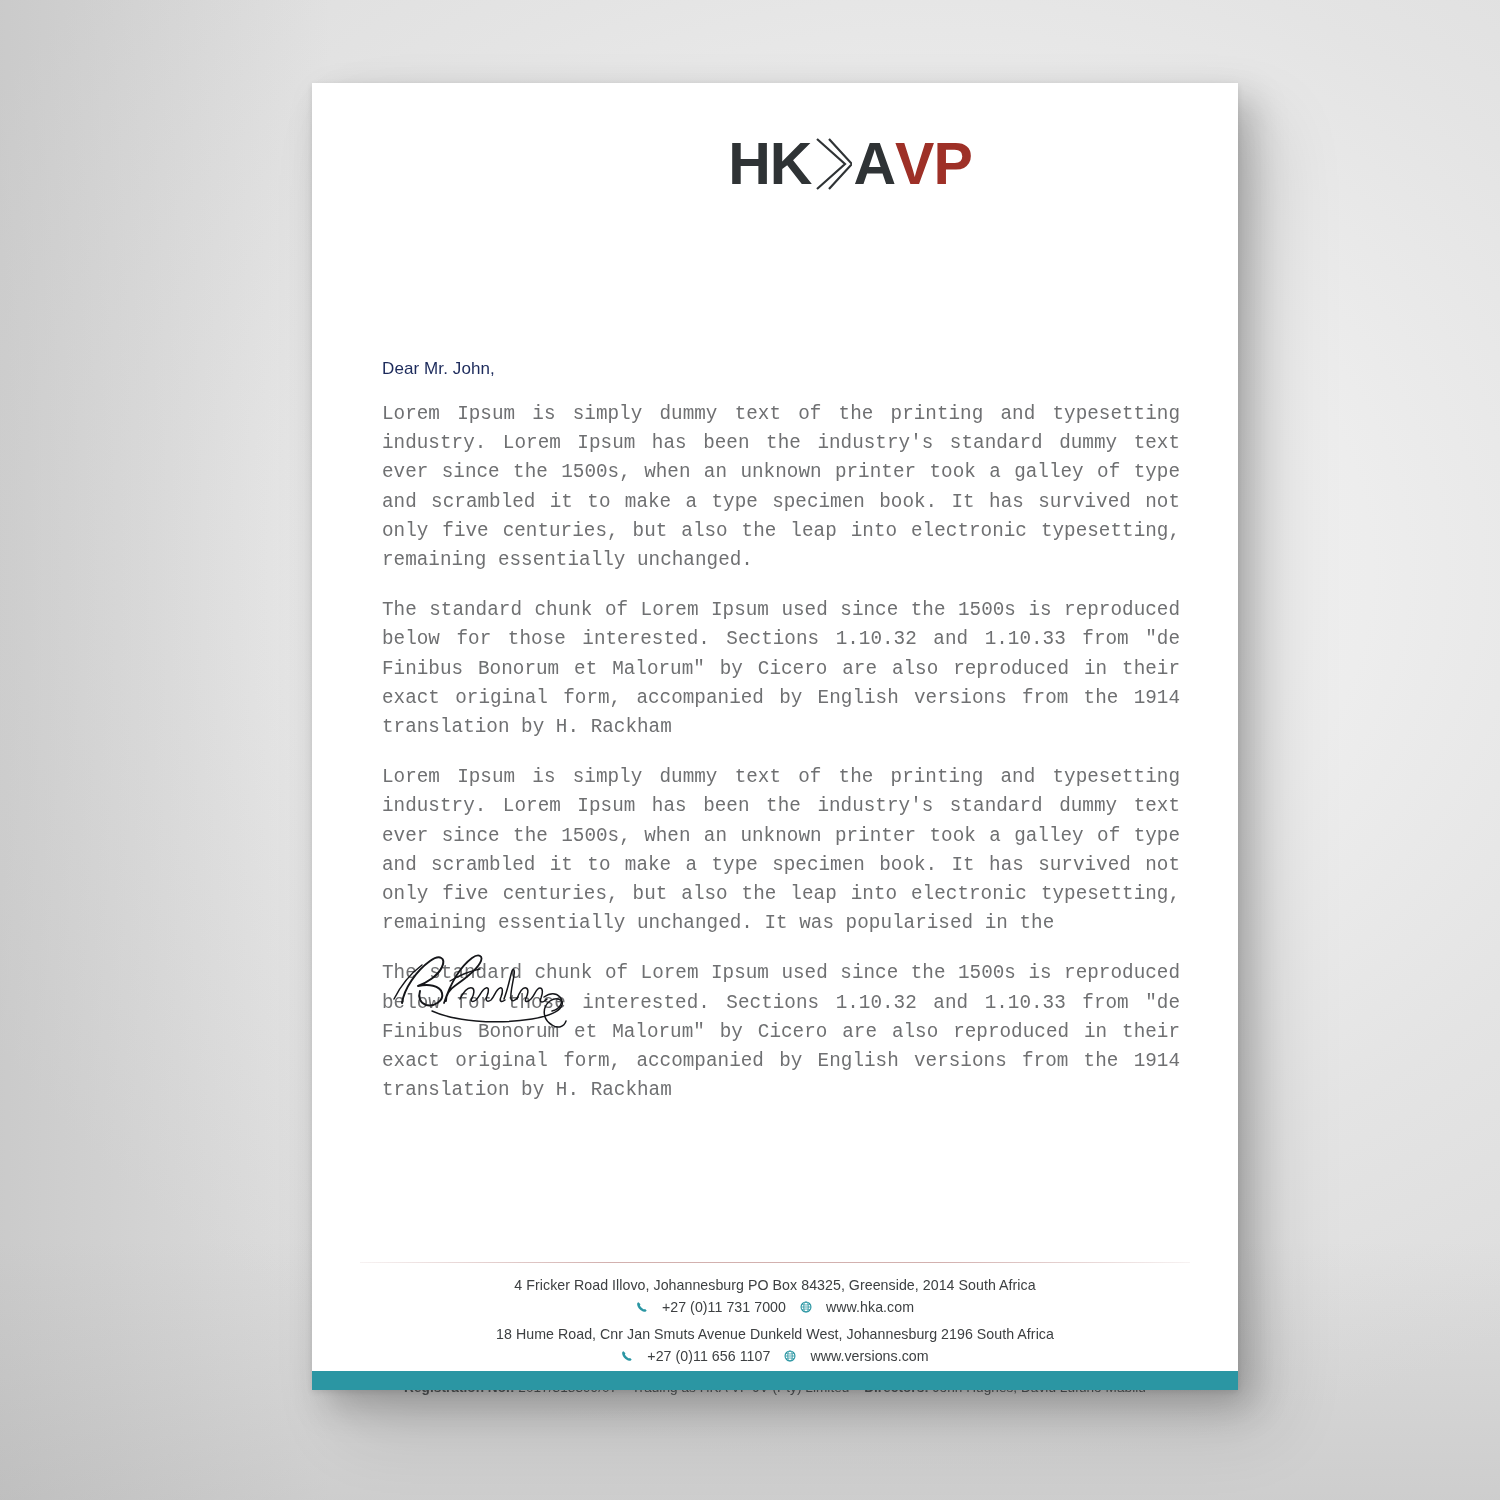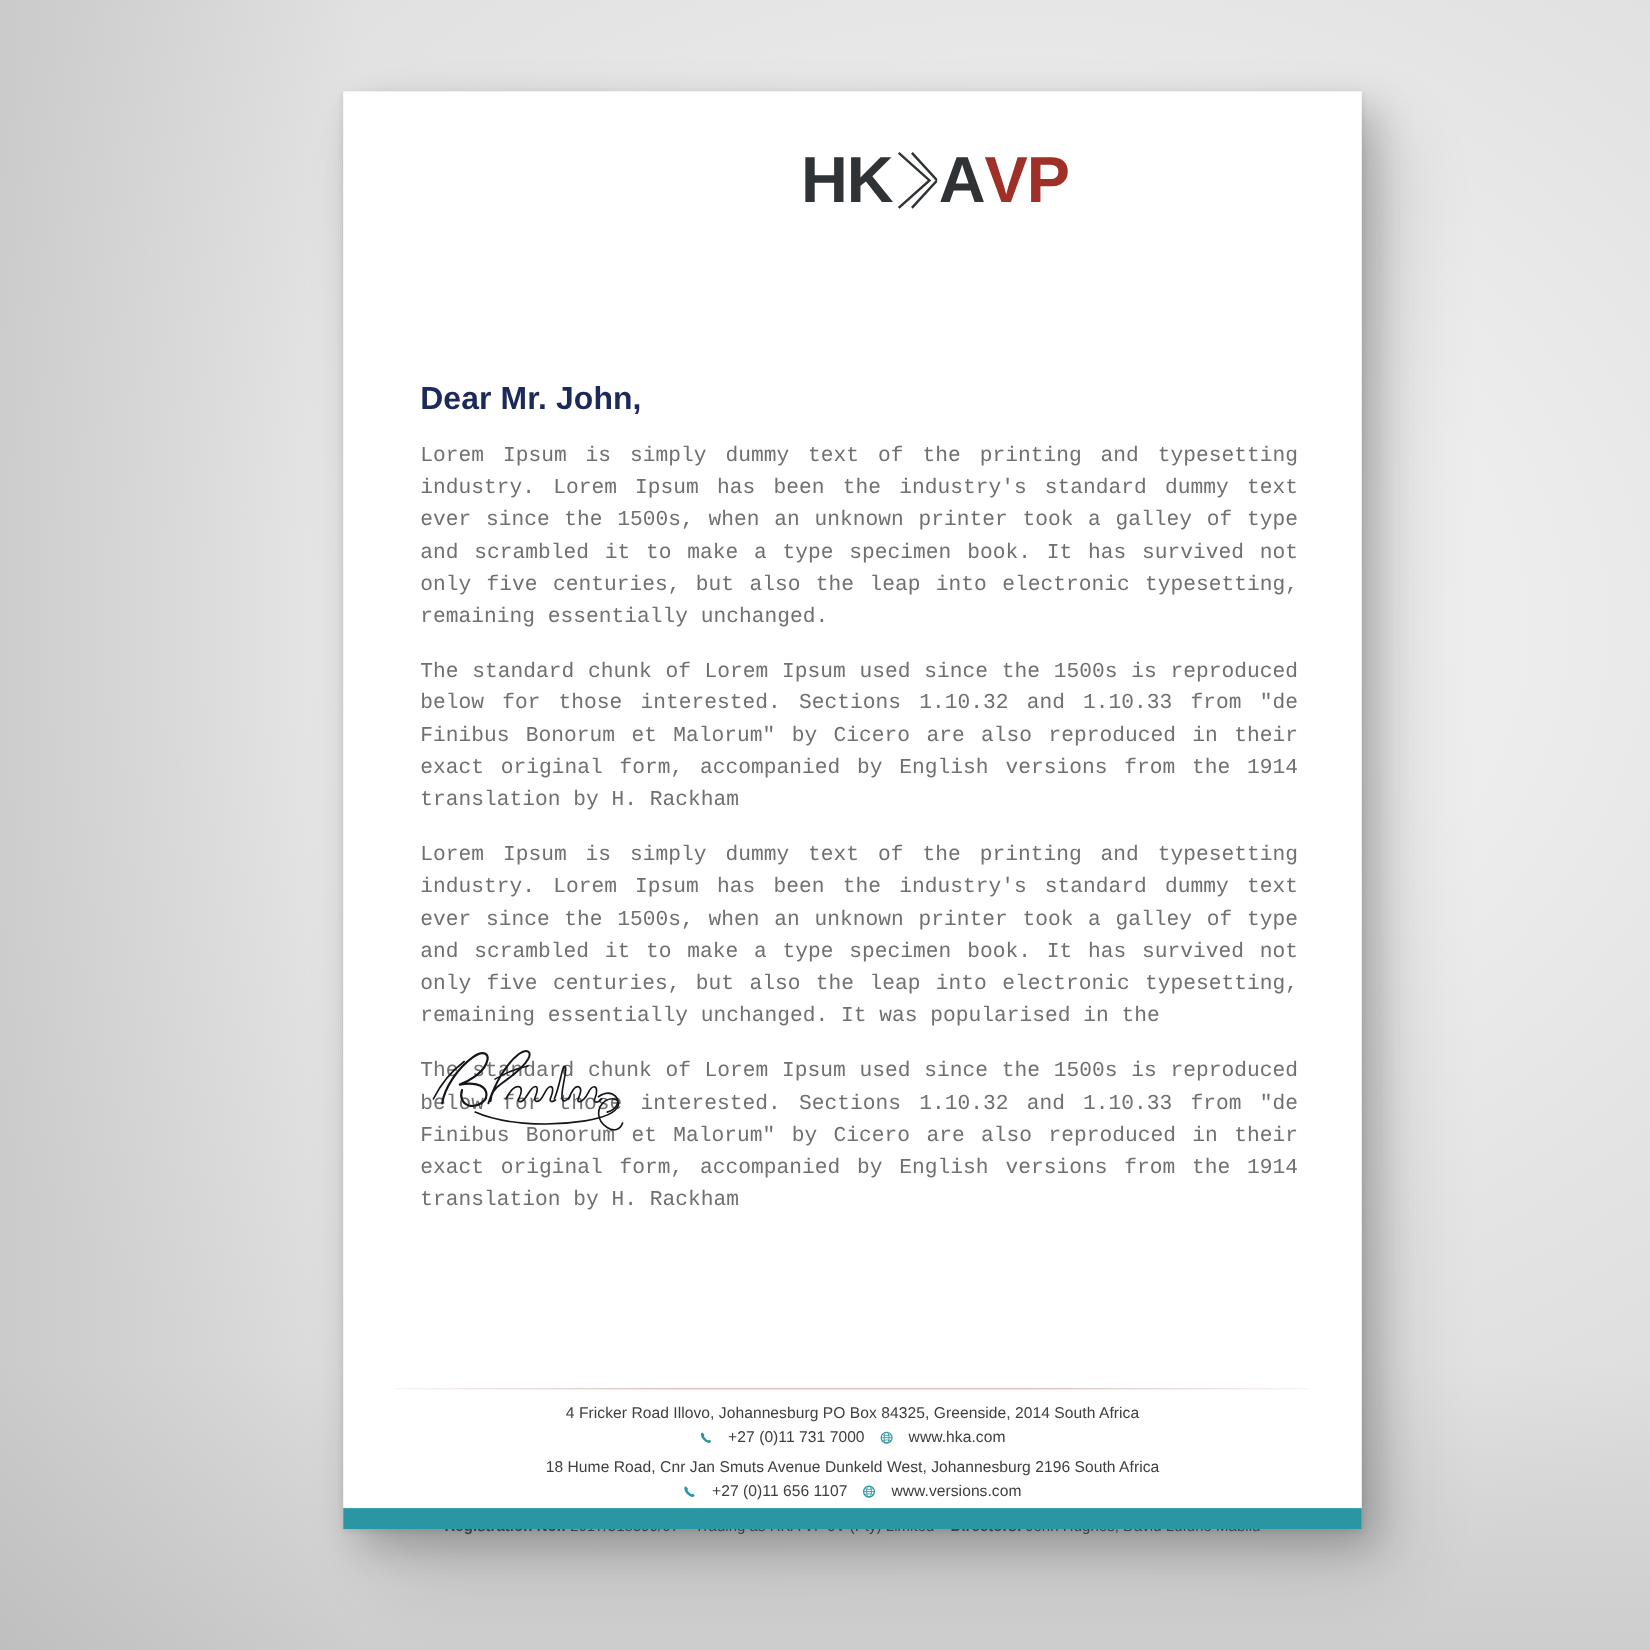--- a/index.html
+++ b/index.html
@@ -79,23 +79,23 @@
     width: 40px;
     height: 56px;
     margin: 0 1px 0 1px;
     display: block;
   }
 
   
   .salutation {
     position: absolute;
     left: 70px;
-    top: 264px;
-    font-size: 29px;
-    font-weight: bold;
+    top: 276px;
+    font-size: 17px;
+    font-weight: normal;
     color: #1c2a5b;
     letter-spacing: 0.1px;
   }
   .body-block {
     position: absolute;
     left: 70px;
     top: 317px;
     width: 798px;
   }
   .para {

